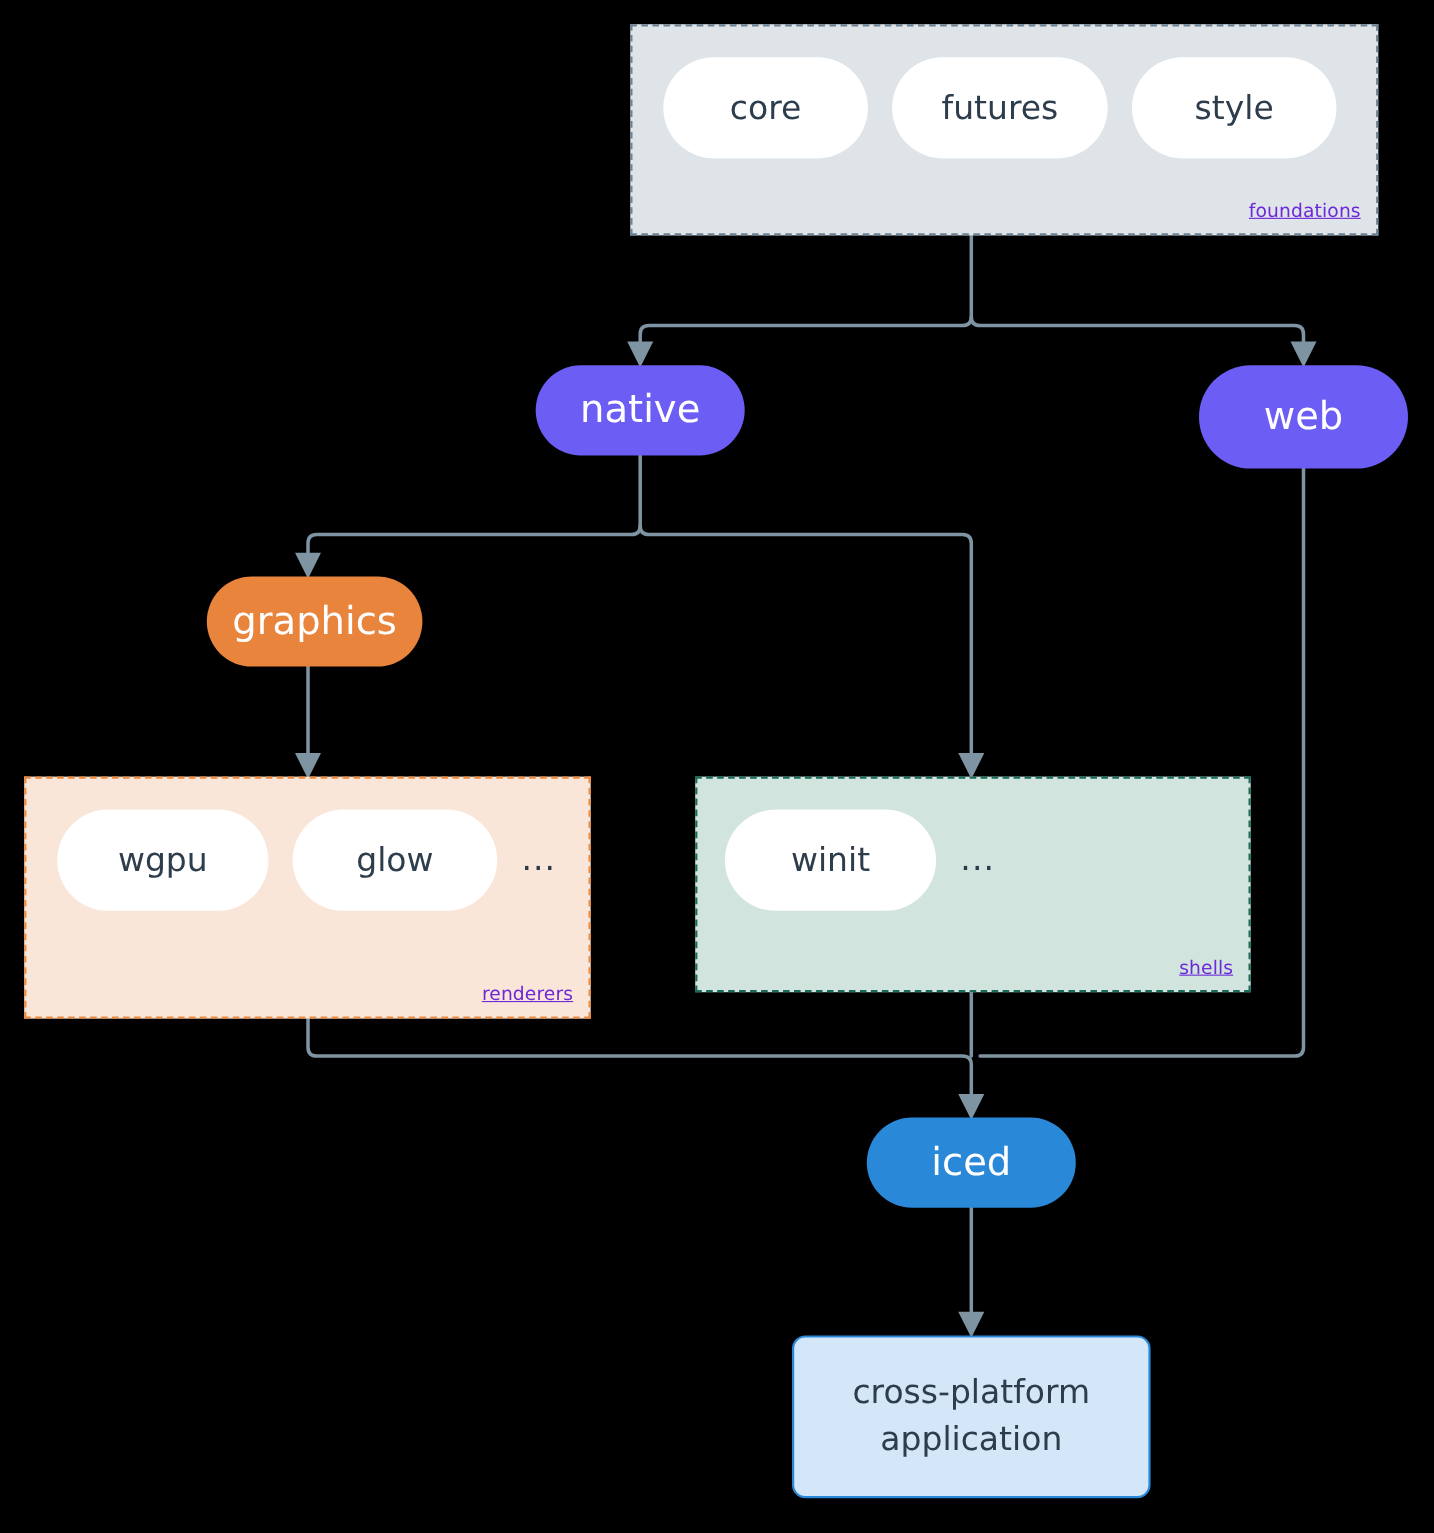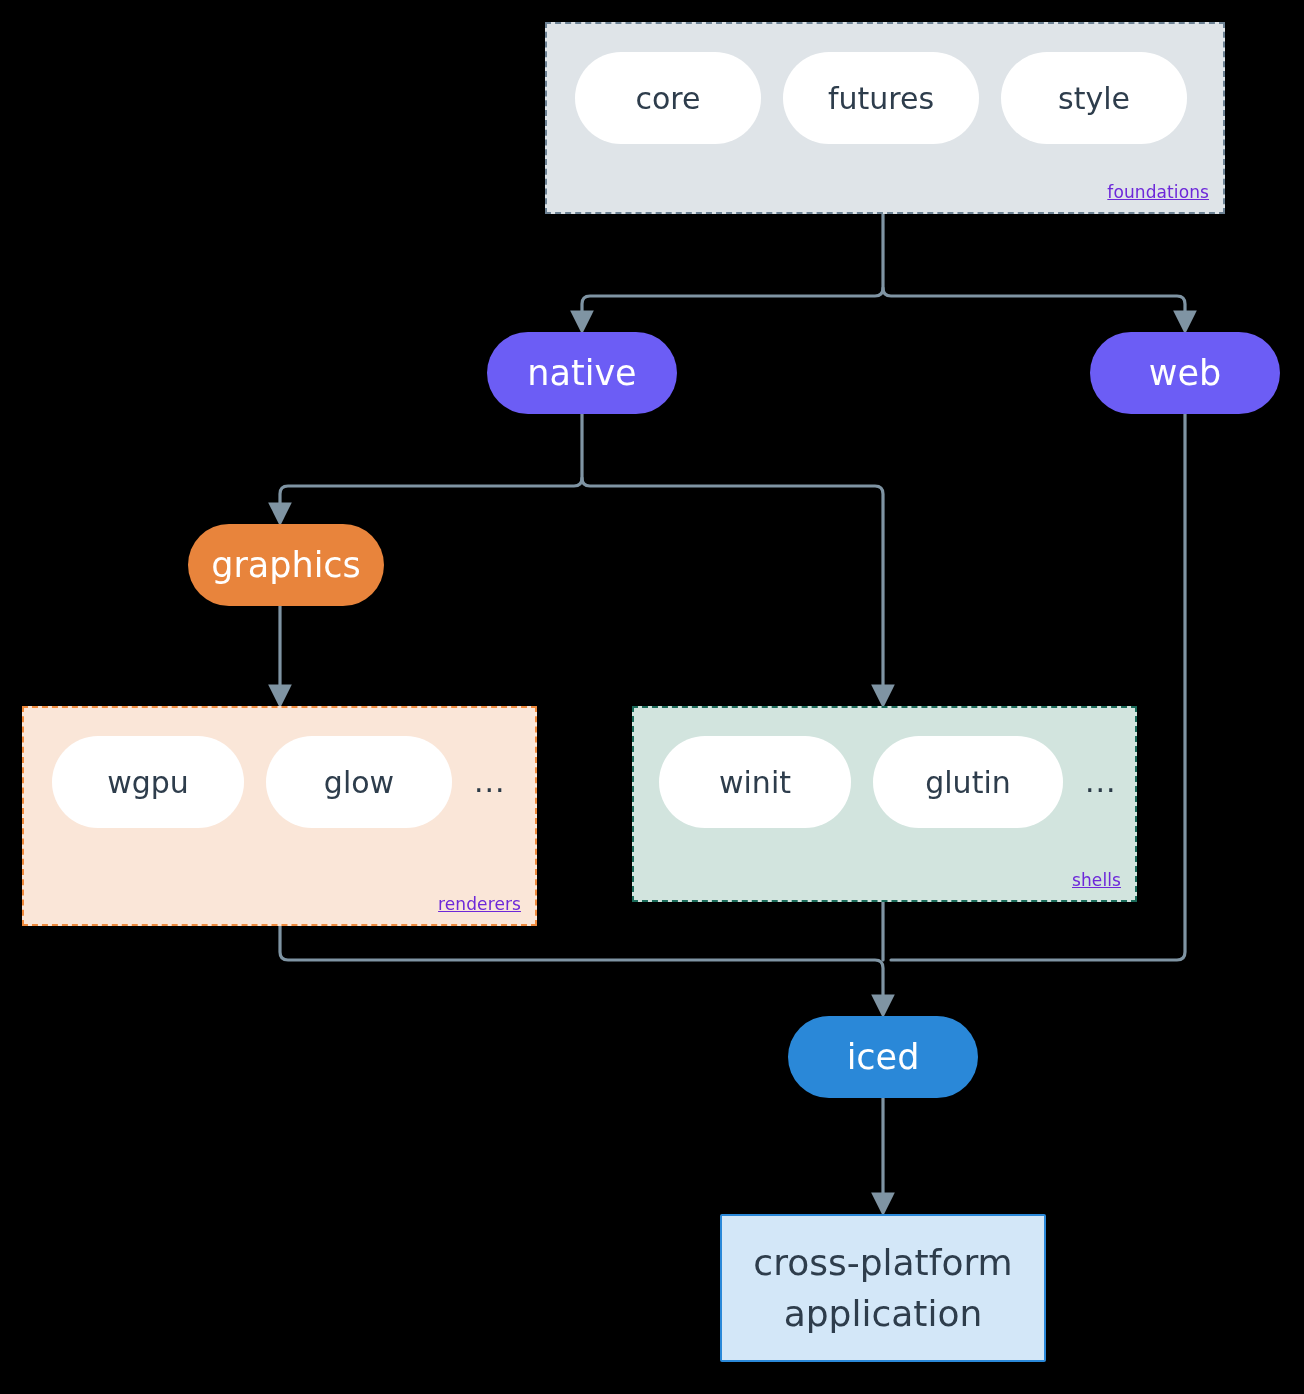--- a/index.html
+++ b/index.html
@@ -84,38 +84,38 @@
     border-radius: 999px;
     color: #ffffff;
     font-size: 35px;
     white-space: nowrap;
   }
 
   
   .rect-node {
     border-width: 2px;
     border-style: solid;
-    border-radius: 2px;
+    border-radius: 12px;
     color: #2e3d4c;
-    font-size: 36px;
+    font-size: 30px;
     text-align: center;
     line-height: 1.42;
     flex-direction: column;
   }
 
   
   #group-foundations { left: 545px;  top: 22px;   width: 680px; height: 192px; }
   #foundations-row   { left: 28px;   top: 28px;   }
   #group-renderers   { left: 22px;   top: 706px;  width: 515px; height: 220px; }
   #renderers-row     { left: 28px;   top: 28px;   }
   #group-shells      { left: 632px;  top: 706px;  width: 505px; height: 196px; }
   #shells-row        { left: 25px;   top: 28px;   }
 
   #node-native   { left: 487px;  top: 332px;  width: 190px; height: 82px; }
-  #node-web      { left: 1090px; top: 332px;  width: 190px; height: 82px; }
+  #node-web      { left: 1090px; top: 332px;  width: 190px; height: 94px; }
   #node-graphics { left: 188px;  top: 524px;  width: 196px; height: 82px; }
   #node-iced     { left: 788px;  top: 1016px; width: 190px; height: 82px; }
   #node-cross-platform-application { left: 720px; top: 1214px; width: 326px; height: 148px; }
 </style>
 </head>
 <body>
 
 <div id="diagram-root" style="background: rgb(0, 0, 0);">
 
   <svg id="edge-layer" viewBox="0 0 1304 1394" width="1304" height="1394" xmlns="http://www.w3.org/2000/svg">
@@ -135,42 +135,41 @@
       <path d="M280,606 L280,696" marker-end="url(#arrowhead)"></path>
 
       <path d="M280,902 L280,952 Q280,960 288,960 L875,960 Q883,960 883,968 L883,1006" marker-end="url(#arrowhead)"></path>
       <path d="M883,902 L883,960"></path>
       <path d="M1185,414 L1185,952 Q1185,960 1177,960 L891,960"></path>
 
       <path d="M883,1098 L883,1204" marker-end="url(#arrowhead)"></path>
     </g>
   </svg>
 
-  <div class="group-box" id="group-foundations" style="background: rgb(223, 228, 232); border-color: rgb(109, 130, 148); border-style: dashed;">
+  <div class="group-box" id="group-foundations" style="background: rgb(223, 228, 232); border-color: rgb(109, 130, 148); border-style: dashed; margin-left: 28px;">
     <div class="group-row" id="foundations-row">
       <div class="pill" style="width: 186px; height: 92px; margin-right: 22px;">core</div>
       <div class="pill" style="width: 196px; height: 92px; margin-right: 22px; text-align: center;">futures</div>
       <div class="pill" style="width: 186px; height: 92px; margin-right: 22px;">style</div>
     </div>
     <div class="group-label">foundations</div>
   </div>
 
   <div class="group-box" id="group-renderers" style="background: rgb(250, 230, 216); border-color: rgb(239, 138, 60); border-style: dashed;">
     <div class="group-row" id="renderers-row">
       <div class="pill" style="width: 192px; height: 92px; margin-right: 22px;">wgpu</div>
       <div class="pill" style="width: 186px; height: 92px; margin-right: 22px;">glow</div>
       <span class="ellipsis-mark">...</span>
     </div>
     <div class="group-label">renderers</div>
   </div>
 
   <div class="group-box" id="group-shells" style="background: rgb(210, 228, 222); border-color: rgb(27, 107, 90); border-style: dashed;">
     <div class="group-row" id="shells-row">
       <div class="pill" style="width: 192px; height: 92px; margin-right: 22px;">winit</div>
-      <div class="pill" style="width: 190px; height: 92px; margin-right: 22px;">glutin</div>
       <span class="ellipsis-mark">...</span>
     </div>
     <div class="group-label">shells</div>
   </div>
 
   <div class="node stadium" id="node-native" style="background: rgb(108, 93, 245); color: rgb(255, 255, 255);">native</div>
 
   <div class="node stadium" id="node-web" style="background: rgb(108, 93, 245); color: rgb(255, 255, 255);">web</div>
 
   <div class="node stadium" id="node-graphics" style="background: rgb(232, 132, 60); color: rgb(255, 255, 255);">graphics</div>

